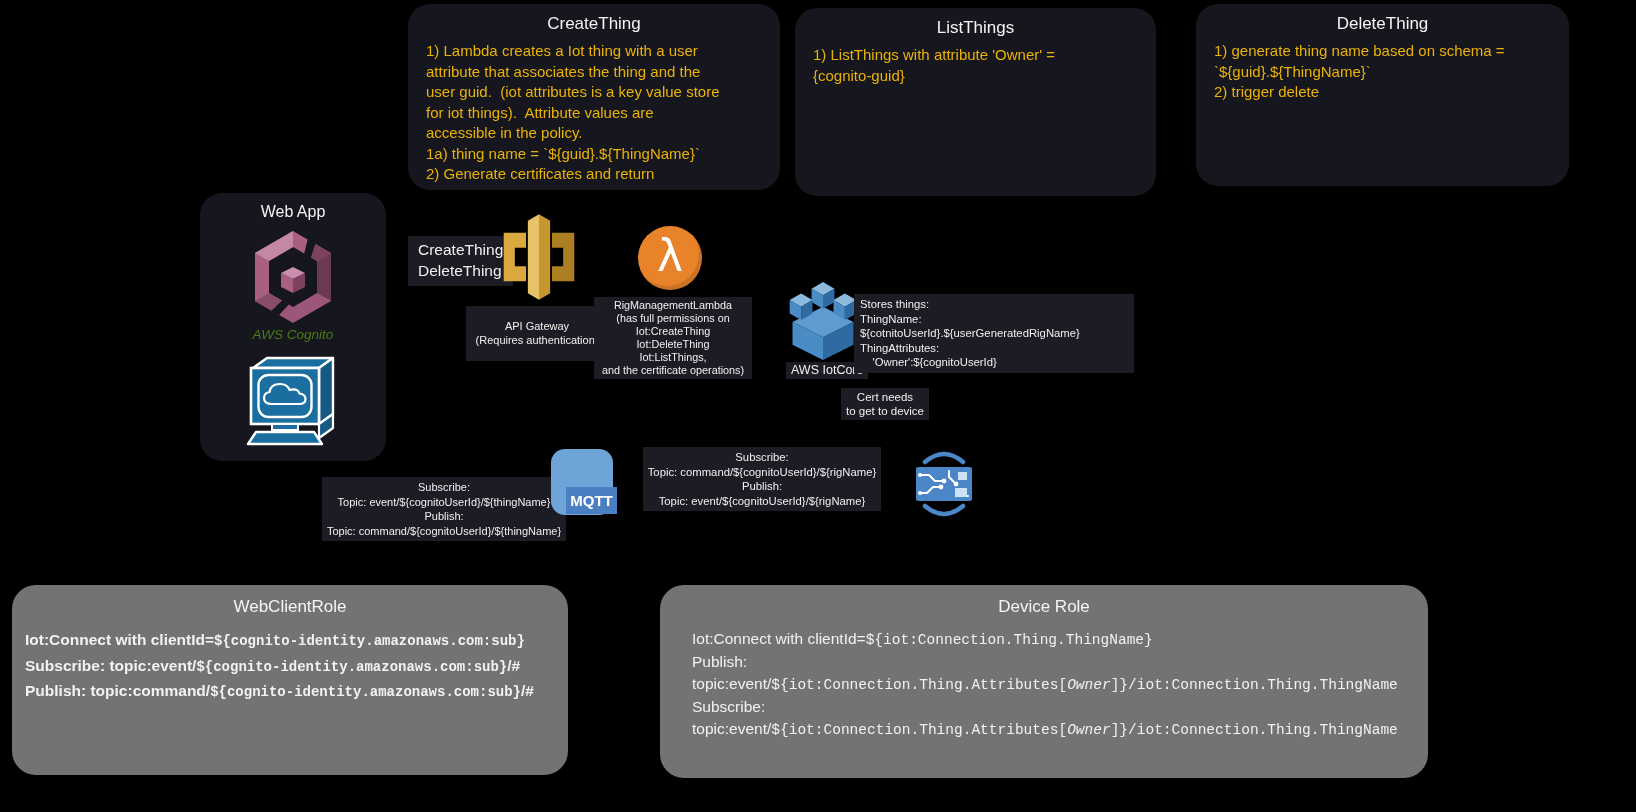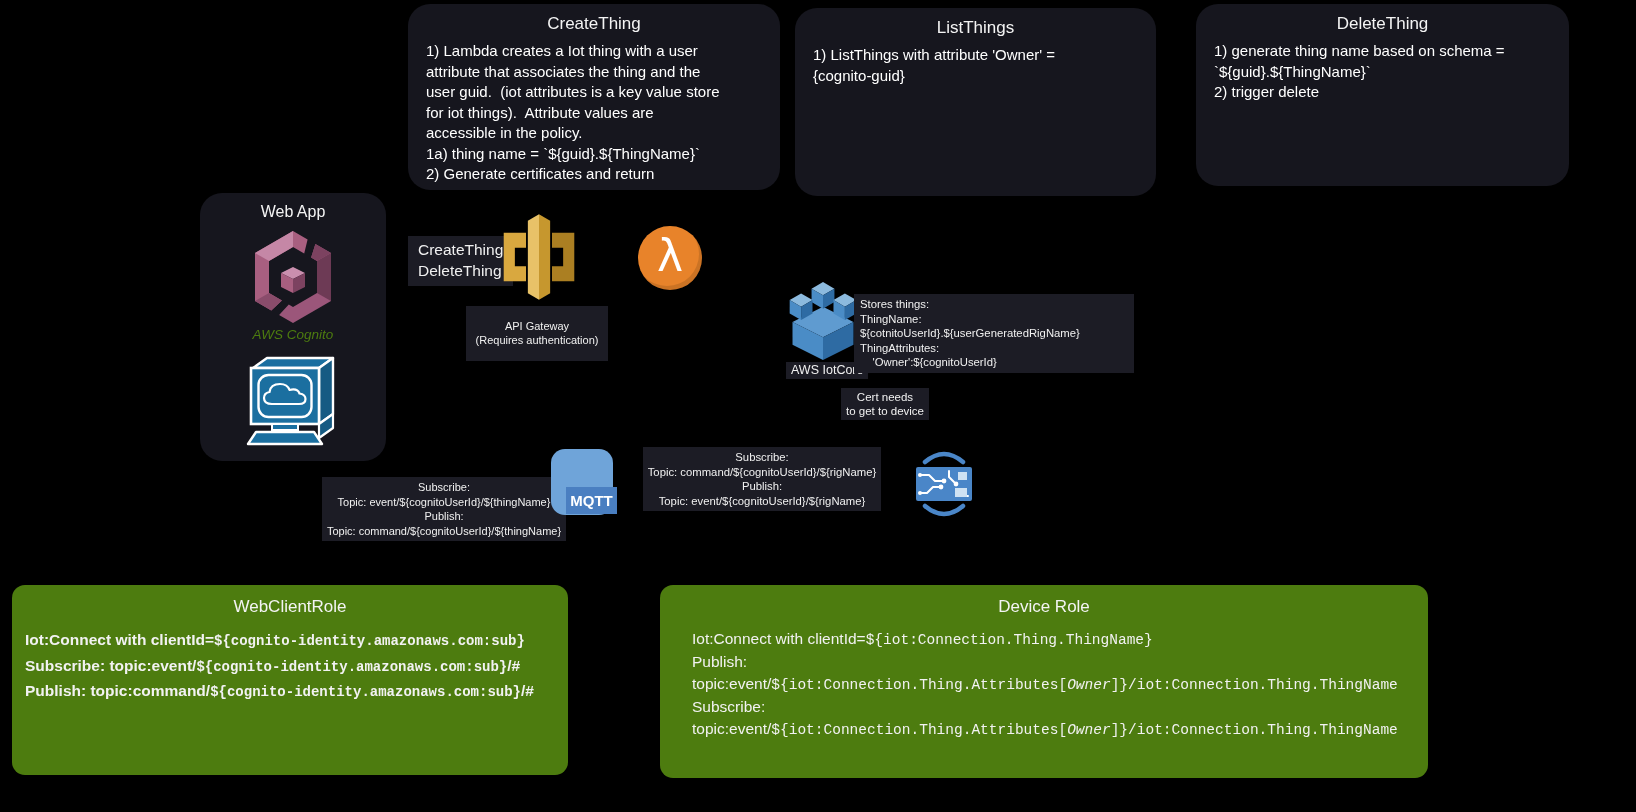--- a/index.html
+++ b/index.html
@@ -2,21 +2,21 @@
 <html><head>
 <meta charset="utf-8">
 <style>
   * { margin:0; padding:0; box-sizing:border-box; }
   html,body { background:#000; }
   body { width:1636px; height:812px; overflow:hidden; font-family:"Liberation Sans", sans-serif; color:#f2f2f2; }
   #stage { position:relative; width:1636px; height:812px; background:#000; }
 
   .panel { position:absolute; background:#16161e; border-radius:22px; }
   .panel-title { font-size:17px; font-weight:400; text-align:center; padding-top:10px; color:#f4f4f4; }
-  .panel-body { font-size:15px; line-height:20.5px; padding:7px 16px 0 18px; white-space:pre-wrap; color:#ffffff; }
+  .panel-body { font-size:15px; line-height:20.5px; padding:7px 16px 0 18px; white-space:pre-wrap; color:#eab308; }
 
   .chip { position:absolute; background:#1c1c25; color:#f0f0f0; white-space:pre-wrap; }
   .chip.center { text-align:center; }
 
   #ops-chip { left:408px; top:236px; padding:3px 10px 5px 10px; font-size:15.5px; line-height:21px; }
   #apigw-icon { left:500px; top:210px; }
   #apigw-caption { left:466px; top:306px; width:142px; font-size:11px; line-height:13.5px; padding:14px 2px; }
   #lambda-icon { position:absolute; left:638px; top:226px; width:64px; height:64px; border-radius:50%;
                  background:#e8832a; display:flex; align-items:center; justify-content:center;
                  box-shadow: inset -3px -4px 0 rgba(0,0,0,.12); }
@@ -31,21 +31,21 @@
   #device-topics-chip { left:643px; top:447px; width:238px; font-size:11.3px; line-height:14.5px; padding:3px 2px; }
 
   #mqtt-icon { position:absolute; left:551px; top:449px; width:62px; height:66px; }
   #mqtt-square { position:absolute; left:0; top:0; width:62px; height:66px; background:#6fa4d9; border-radius:14px; }
   #mqtt-band { position:absolute; left:15px; top:38px; width:51px; height:27px; background:#4a7fc1;
                display:flex; align-items:center; justify-content:center; }
   #mqtt-band span { color:#fff; font-weight:700; font-size:15px; letter-spacing:0; font-family:"Liberation Sans", sans-serif; }
 
   #pcb-icon { position:absolute; left:911px; top:450px; }
 
-  .role-panel { position:absolute; background:#4d7c0f; border-radius:13px; }
+  .role-panel { position:absolute; background:#737373; border-radius:24px; }
   #wcr-panel { left:12px; top:585px; width:556px; height:190px; }
   #dr-panel { left:660px; top:585px; width:768px; height:193px; }
   .role-title { font-size:17px; text-align:center; padding-top:12px; color:#f4f4f4; }
   .role-lines { padding:11px 0 0 13px; }
   #wcr-panel .pline { font-size:15.5px; font-weight:700; line-height:23.5px; white-space:nowrap; }
   #wcr-panel .mono { font-family:"Liberation Mono", monospace; font-weight:700; font-size:14px; }
   #dr-panel .role-lines { padding-left:32px; }
   #dr-panel .pline { font-size:15.5px; font-weight:400; line-height:22px; white-space:nowrap; }
   #dr-panel .mono { font-family:"Liberation Mono", monospace; font-size:14.5px; }
   .it { font-style:italic; }
@@ -122,20 +122,26 @@
     <path d="M4,22 H28 V38 H16 V58 H28 V74 H4 Z" fill="#d9a83f"></path>
     <path d="M80,22 H56 V38 H68 V58 H56 V74 H80 Z" fill="#ab7f22"></path>
   </svg>
 
   <div class="chip center" id="apigw-caption">API Gateway
 (Requires authentication)</div>
 
   <div id="lambda-icon">
     <span id="lambda-glyph">λ</span>
   </div>
+  <div class="chip center" id="lambda-caption">RigManagementLambda
+(has full permissions on
+Iot:CreateThing
+Iot:DeleteThing
+Iot:ListThings,
+and the certificate operations)</div>
 
   <svg id="iotcore-icon" width="70" height="80" viewBox="0 0 72 84">
     <polygon points="36,26 68,42 36,58 4,42" fill="#5f9bd0"></polygon>
     <g>
       <polygon points="36,0 48,7 36,14 24,7" fill="#8cbade"></polygon>
       <polygon points="24,7 36,14 36,28 24,21" fill="#4a8cc6"></polygon>
       <polygon points="48,7 36,14 36,28 48,21" fill="#2e6ba3"></polygon>
     </g>
     <g>
       <polygon points="13,12 25,19 13,26 1,19" fill="#8cbade"></polygon>

